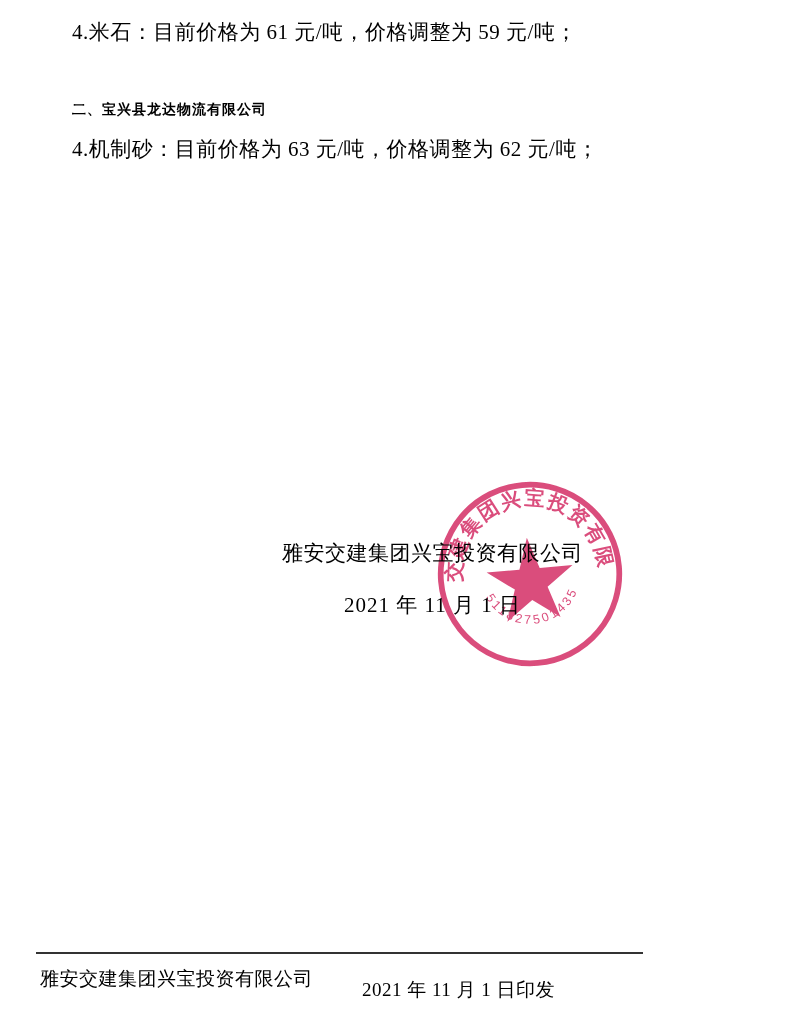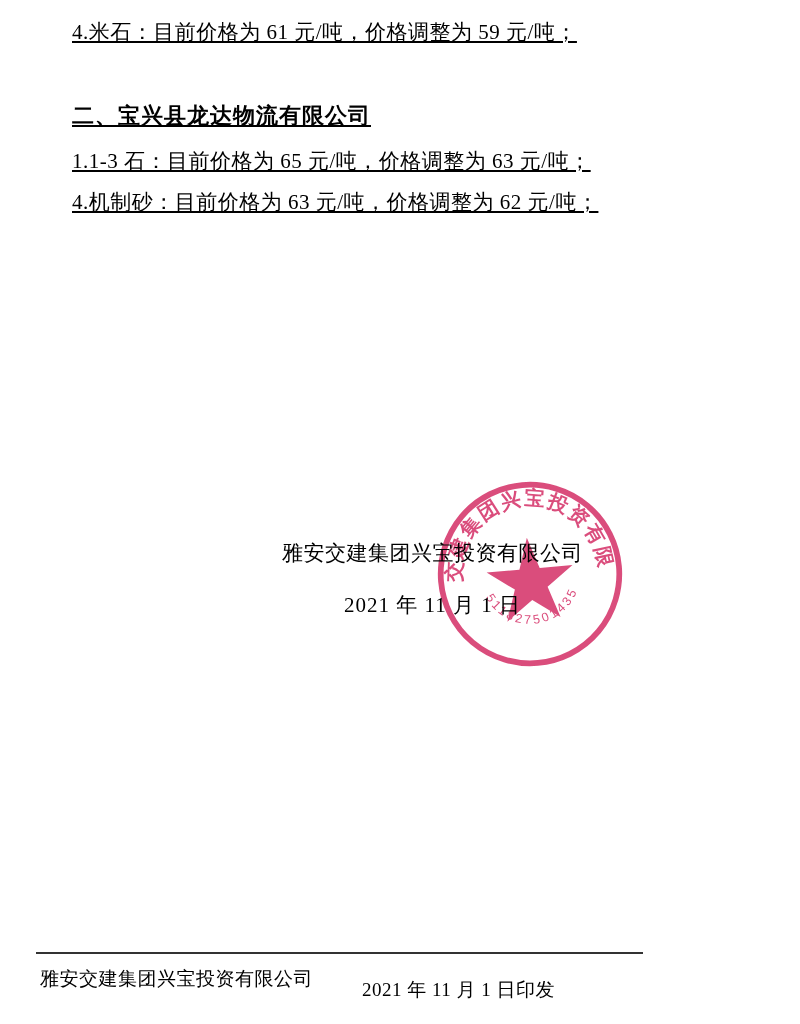--- a/index.html
+++ b/index.html
@@ -14,36 +14,35 @@
     color: #000000;
     position: relative;
     overflow: hidden;
   }
   .page {
     position: relative;
     width: 679px;
     height: 1024px;
     box-sizing: border-box;
     padding: 0 72px;
-    text-decoration: underline;
   }
   .body-text {
     font-size: 21px;
     line-height: 1.95;
     letter-spacing: 0.5px;
     white-space: nowrap;
   }
   .para {
     margin: 0;
   }
   .first-item {
     padding-top: 12px;
   }
   .section-heading {
-    font-size: 22px;
+    font-size: 14px;
     font-weight: bold;
     margin: 0;
     padding-top: 48px;
     padding-bottom: 10px;
     letter-spacing: 1px;
   }
   .signature-block {
     position: absolute;
     right: 96px;
     top: 534px;
@@ -102,21 +101,20 @@
 </style>
 </head>
 <body>
 
 <div class="page">
 
   <p class="body-text para first-item">4.米石：目前价格为 61 元/吨，价格调整为 59 元/吨；</p>
 
   <h2 class="section-heading">二、宝兴县龙达物流有限公司</h2>
 
-  <p class="body-text para">1.1-3 石：目前价格为 65 元/吨，价格调整为 63 元/吨；</p>
   <p class="body-text para">4.机制砂：目前价格为 63 元/吨，价格调整为 62 元/吨；</p>
 
   <div class="signature-block">
     <p class="sig-line">雅安交建集团兴宝投资有限公司</p>
     <p class="sig-date">2021 年 11 月 1 日</p>
   </div>
 
   <svg class="seal" viewBox="0 0 200 200">
     <defs>
       <path id="sealTopArc" d="M 100,100 m -72,0 a 72,72 0 1,1 144,0" fill="none"></path>

